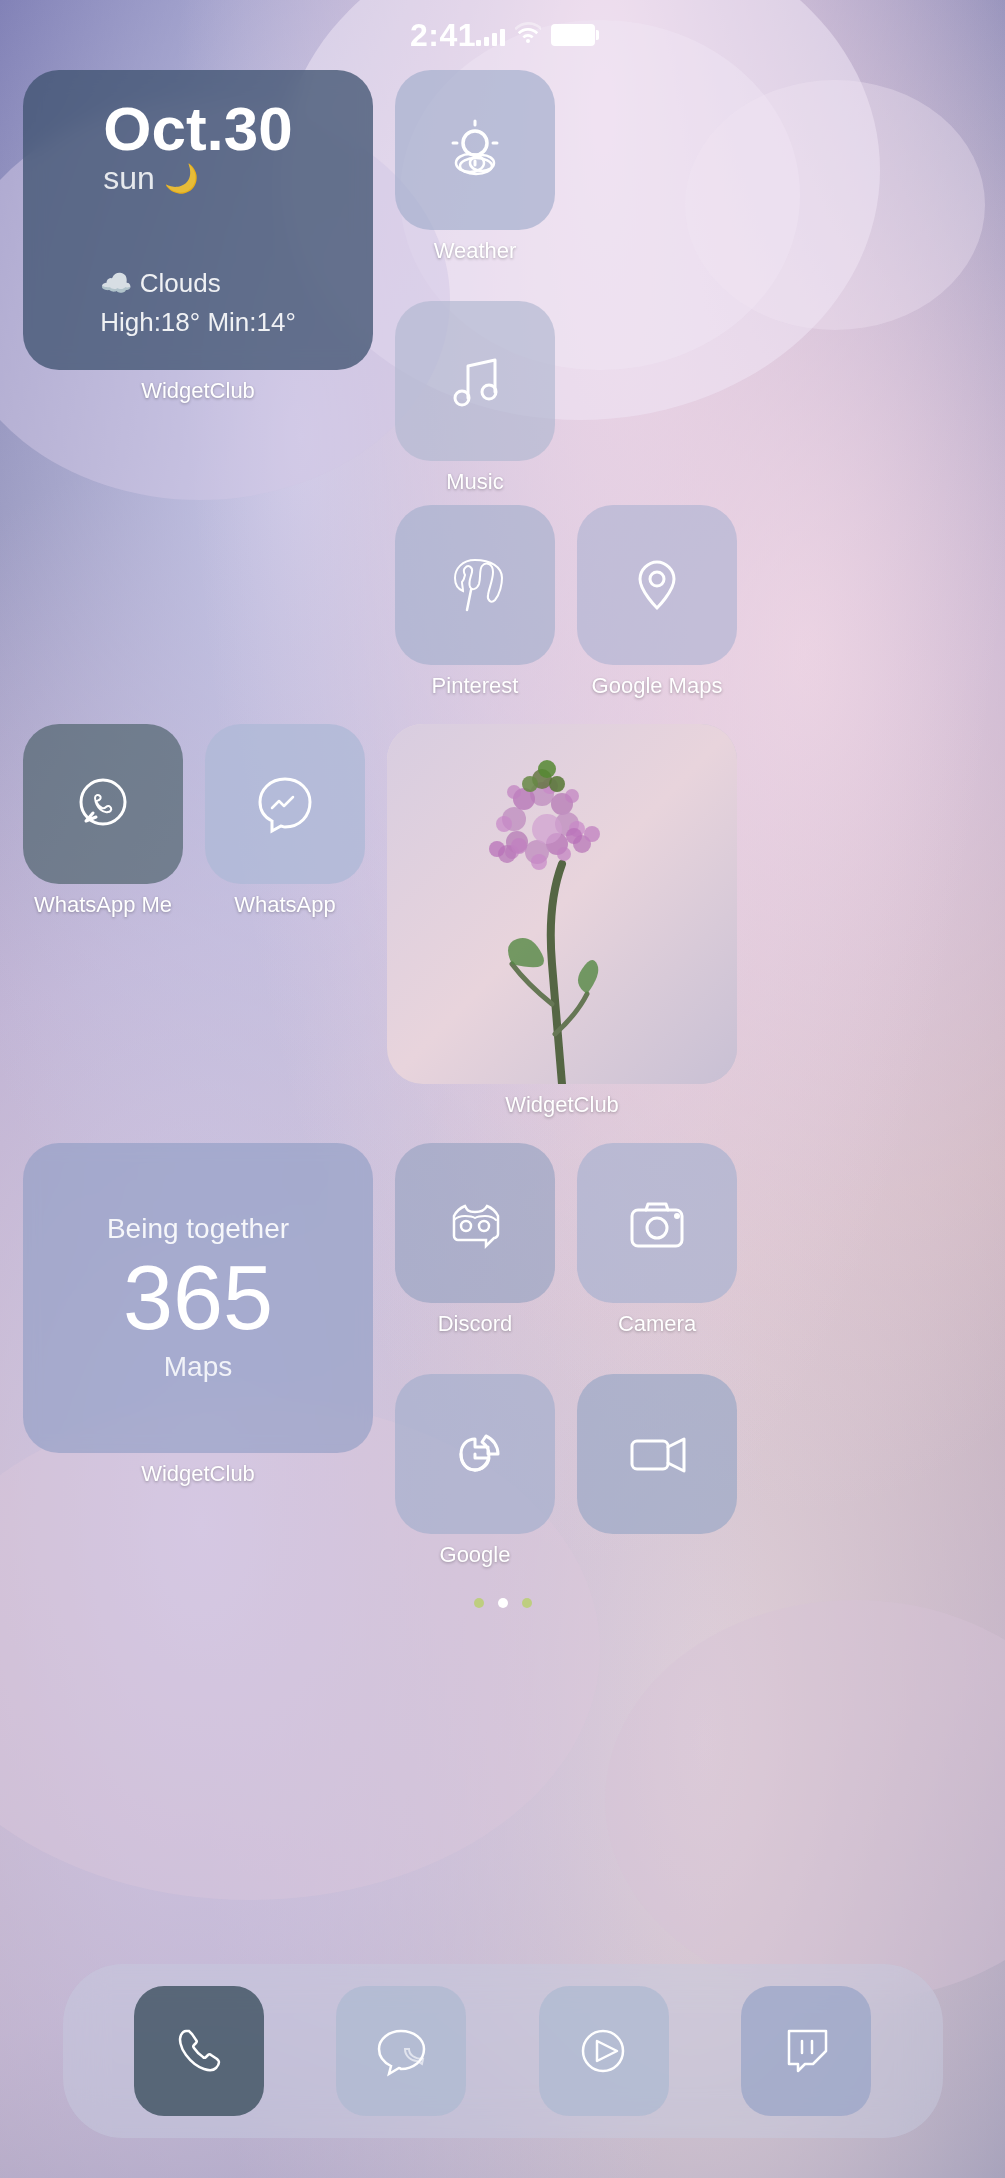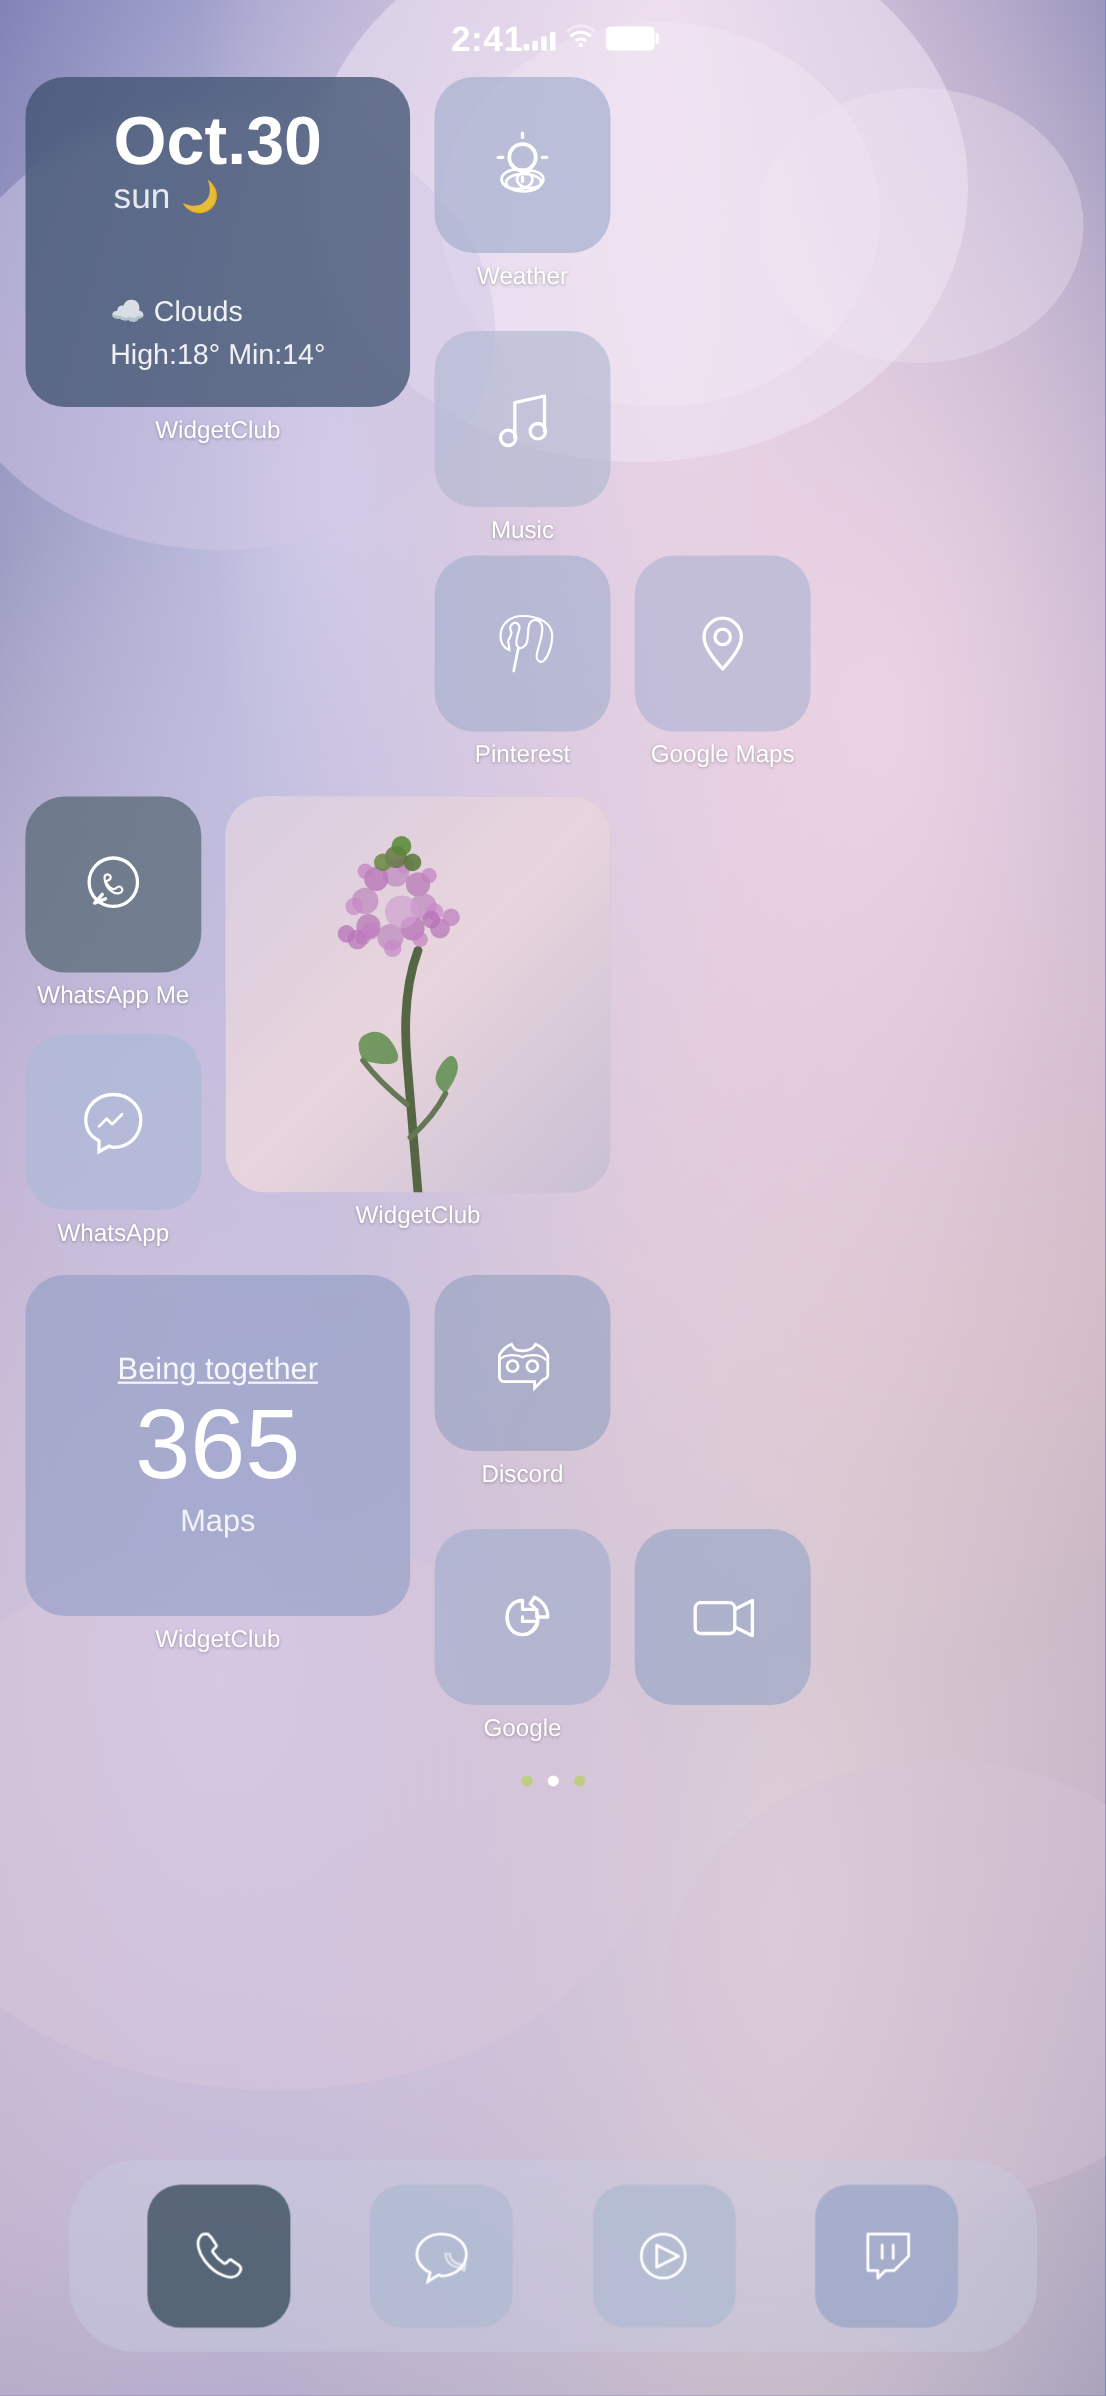--- a/index.html
+++ b/index.html
@@ -241,21 +241,20 @@
       justify-content: center;
       gap: 8px;
       cursor: pointer;
       backdrop-filter: blur(8px);
     }
 
     .widget-count-label {
       color: rgba(255,255,255,0.9);
       font-size: 28px;
       font-weight: 500;
-      text-decoration: underline;
     }
 
     .widget-count-number {
       color: white;
       font-size: 90px;
       font-weight: 300;
       line-height: 1;
     }
 
     .widget-count-unit {
@@ -458,21 +457,21 @@
           <svg class="icon-svg" viewBox="0 0 70 70" fill="none" xmlns="http://www.w3.org/2000/svg">
             <path d="M35 12 C26 12 18 20 18 29 C18 41 35 58 35 58 C35 58 52 41 52 29 C52 20 44 12 35 12Z" stroke="white" stroke-width="3" fill="none"></path>
             <circle cx="35" cy="29" r="7" stroke="white" stroke-width="3" fill="none"></circle>
           </svg>
         </div>
         <span class="app-label">Google Maps</span>
       </div>
     </div>
 
     <div class="row">
-      <div style="display:flex;flex-direction:column;gap:22px;">
+      <div style="display:flex;flex-direction:row;gap:22px;">
 
         <div class="app-wrapper">
           <div class="app-icon app-icon-sm app-whatsapp">
             <svg class="icon-svg" viewBox="0 0 70 70" fill="none" xmlns="http://www.w3.org/2000/svg">
               <circle cx="35" cy="33" r="22" stroke="white" stroke-width="3" fill="none"></circle>
               <path d="M25 44 L18 52 L28 48" stroke="white" stroke-width="3" fill="none" stroke-linecap="round" stroke-linejoin="round"></path>
               <path d="M27 29 C27 26 30 25 32 27 C33 28 33 30 31 31 C29 32 28 32 29 34 C30 36 32 38 34 39 C36 40 37 39 38 38 C40 36 42 37 43 39 C44 41 42 43 40 43 C36 44 28 40 27 29Z" stroke="white" stroke-width="2" fill="none"></path>
             </svg>
           </div>
           <span class="app-label">WhatsApp Me</span>
@@ -581,20 +580,31 @@
               <svg class="icon-svg" viewBox="0 0 70 70" fill="none" xmlns="http://www.w3.org/2000/svg">
                 <path d="M25 18 C20 20 16 24 14 28 L14 48 C14 50 16 52 18 52 L46 52 L46 58 L50 54 L54 50 C56 50 58 48 58 46 L58 28 C56 24 52 20 47 18 C45 22 42 24 35 24 C28 24 27 22 25 18Z" stroke="white" stroke-width="2.5" fill="none"></path>
                 <circle cx="26" cy="38" r="5" stroke="white" stroke-width="2.5" fill="none"></circle>
                 <circle cx="44" cy="38" r="5" stroke="white" stroke-width="2.5" fill="none"></circle>
                 <path d="M14 32 C16 30 20 28 25 28 C32 28 35 30 35 30 C35 30 38 28 45 28 C50 28 54 30 56 32" stroke="white" stroke-width="2" fill="none" stroke-linecap="round"></path>
               </svg>
             </div>
             <span class="app-label">Discord</span>
           </div>
 
+          <div class="app-wrapper">
+            <div class="app-icon app-icon-sm app-camera">
+              <svg class="icon-svg" viewBox="0 0 70 70" fill="none" xmlns="http://www.w3.org/2000/svg">
+                <rect x="10" y="22" width="50" height="36" rx="6" stroke="white" stroke-width="3" fill="none"></rect>
+                <path d="M24 22 L26 16 L44 16 L46 22" stroke="white" stroke-width="3" fill="none" stroke-linecap="round" stroke-linejoin="round"></path>
+                <circle cx="35" cy="40" r="10" stroke="white" stroke-width="3" fill="none"></circle>
+                <circle cx="55" cy="28" r="3" fill="white"></circle>
+              </svg>
+            </div>
+            <span class="app-label">Camera</span>
+          </div>
         </div>
         <div class="row-pair">
 
           <div class="app-wrapper">
             <div class="app-icon app-icon-sm app-google">
               <svg class="icon-svg" viewBox="0 0 70 70" fill="none" xmlns="http://www.w3.org/2000/svg">
                 <path d="M58 35 C58 27 53 20 46 17 L42 23 C46 26 49 30 49 35 C49 44 42 51 35 51 C26 51 21 44 21 35 C21 26 27 20 35 20 L35 28 L48 28 L48 35 Z" stroke="white" stroke-width="3" fill="none" stroke-linecap="round" stroke-linejoin="round"></path>
                 <path d="M21 35 C21 44 27 51 35 51" stroke="white" stroke-width="3" fill="none" stroke-linecap="round"></path>
                 <path d="M35 51 C42 51 48 46 49 39 L35 39 L35 35" stroke="white" stroke-width="3" fill="none" stroke-linecap="round" stroke-linejoin="round"></path>
               </svg>

